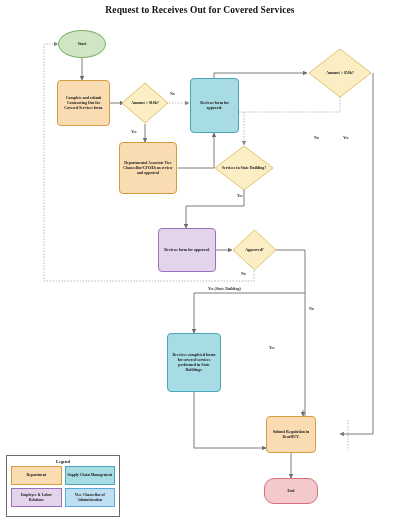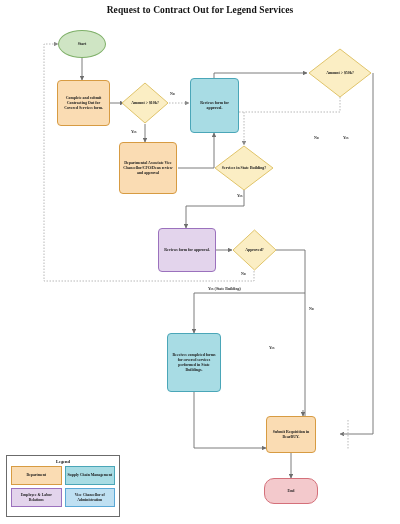--- a/index.html
+++ b/index.html
@@ -132,21 +132,21 @@
     line-height: 1.25;
     font-weight: bold;
     color: #1a1a1a;
     padding: 1px;
   }
   .bold-seg { font-weight: bold; }
 </style>
 </head>
 <body>
 
-<div id="title">Request to Contract Out for Legend Services</div>
+<div id="title">Request to Receives Out for Covered Services</div>
 
 <svg id="canvas" viewBox="0 0 400 524" xmlns="http://www.w3.org/2000/svg">
   <defs>
     <marker id="arrow" viewBox="0 0 10 10" refX="9" refY="5" markerWidth="5" markerHeight="5" orient="auto-start-reverse">
       <path d="M 0 0 L 10 5 L 0 10 z" fill="#6e6e6e"></path>
     </marker>
     <marker id="arrowlight" viewBox="0 0 10 10" refX="9" refY="5" markerWidth="5" markerHeight="5" orient="auto-start-reverse">
       <path d="M 0 0 L 10 5 L 0 10 z" fill="#8a8a8a"></path>
     </marker>
   </defs>

